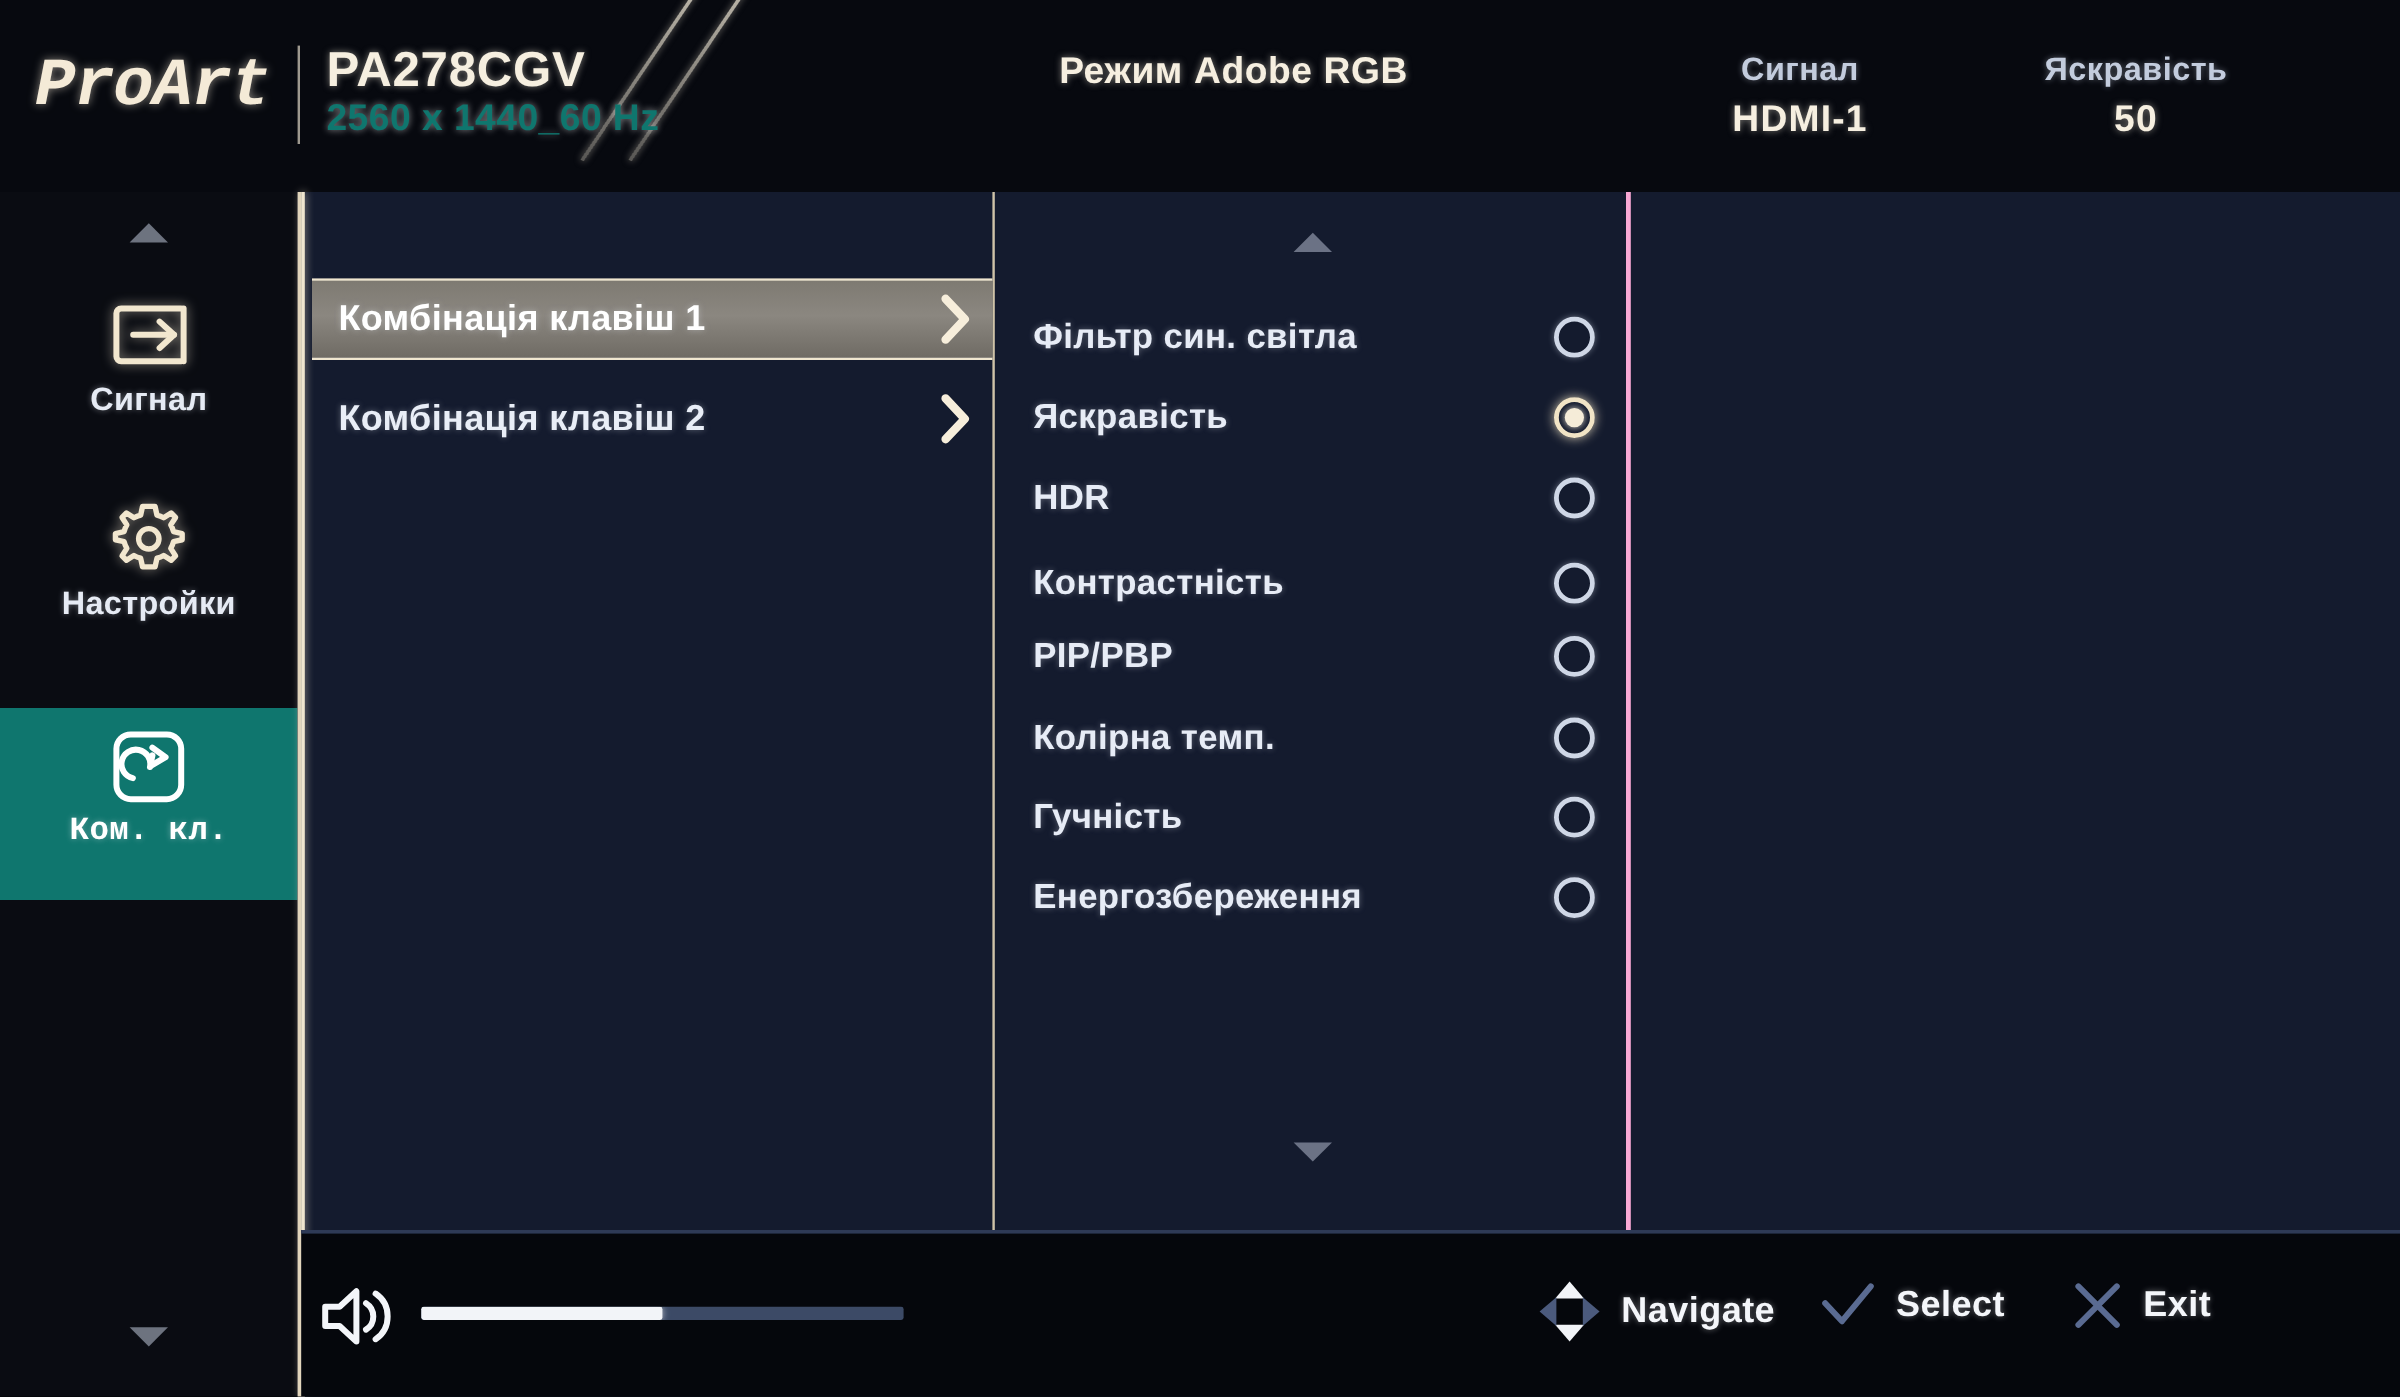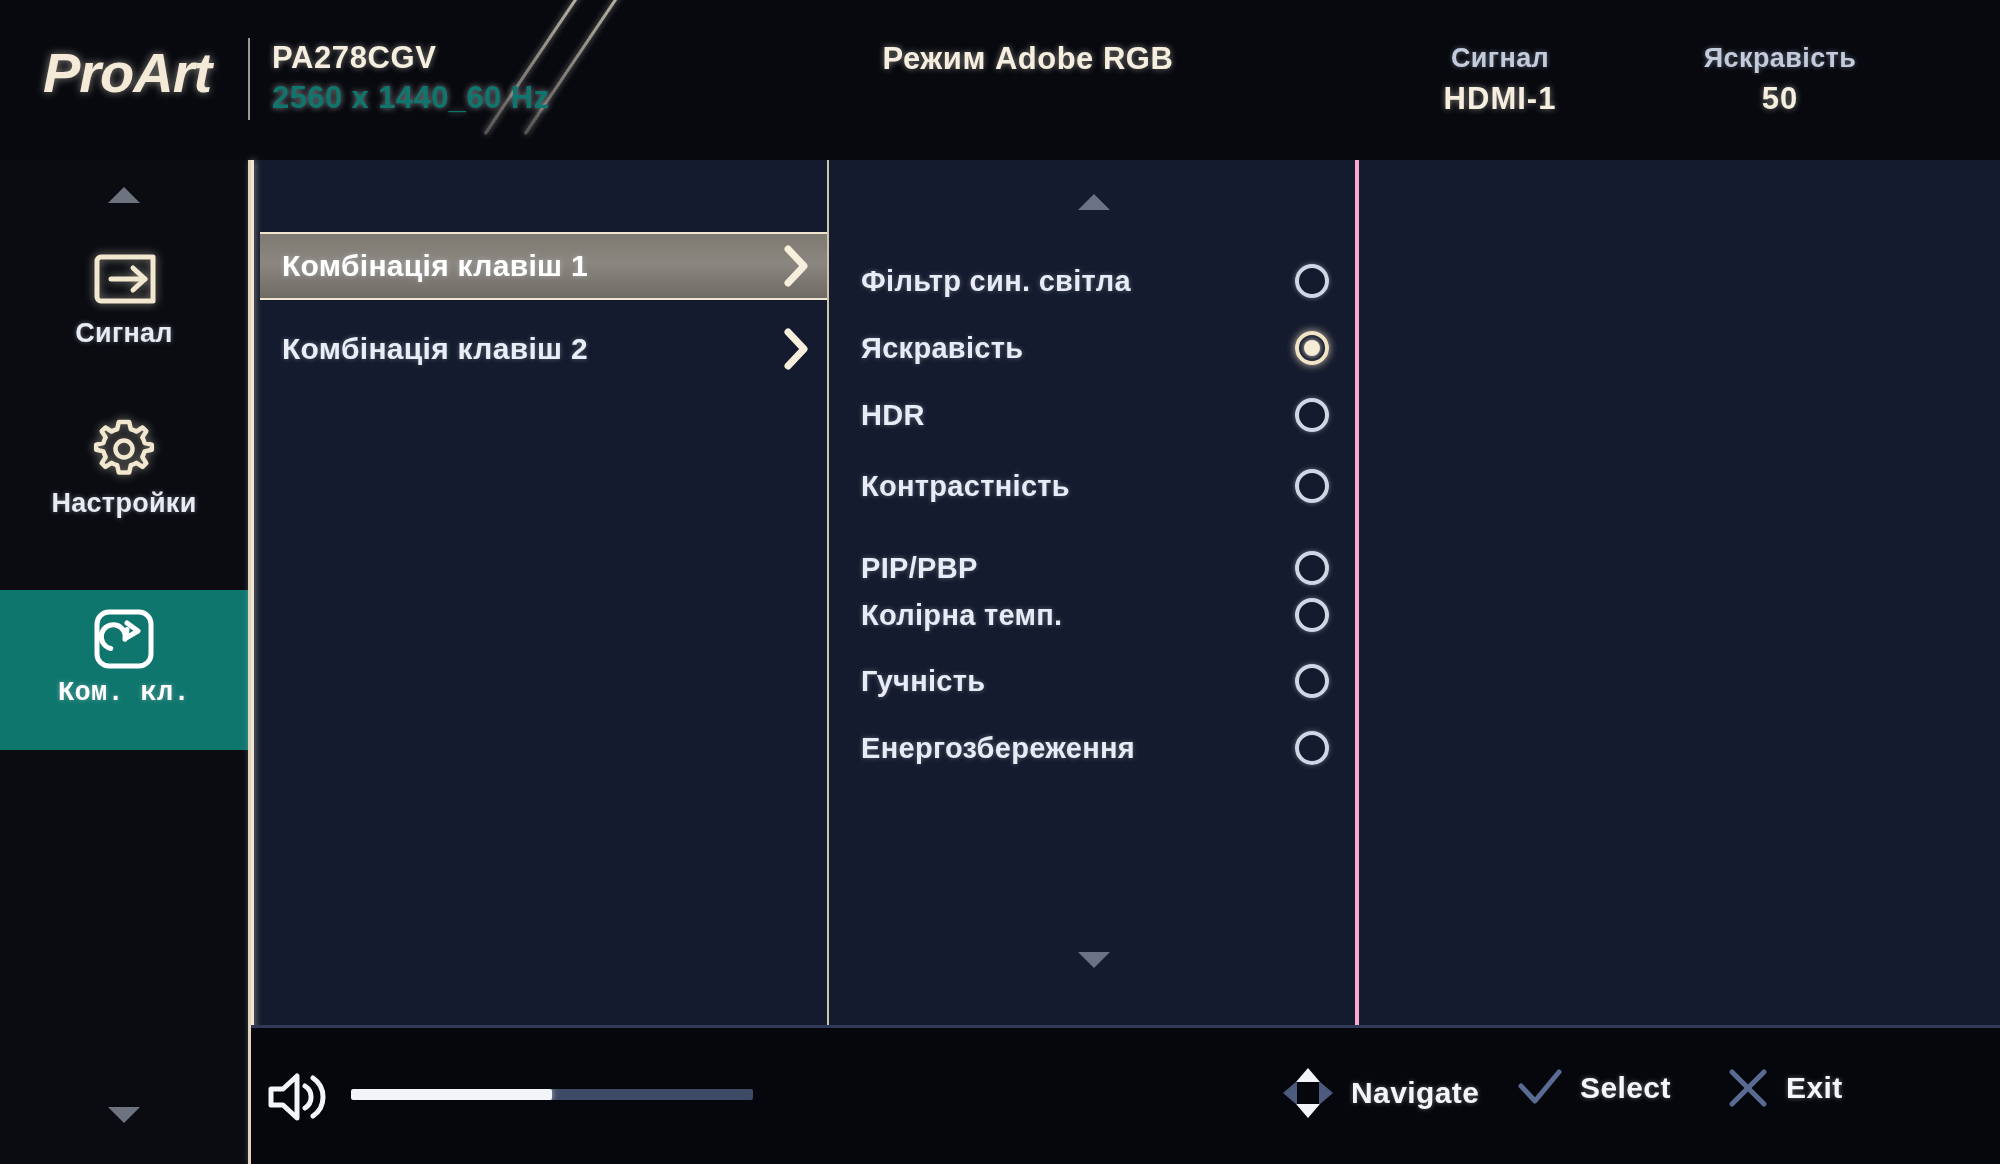--- a/index.html
+++ b/index.html
@@ -36,37 +36,37 @@
     position: absolute;
     left: 22px; top: 40px;
     width: 210px;
     text-align: center;
     font-size: 56px;
     font-weight: bold;
     font-style: italic;
     letter-spacing: -1px;
     color: #f4ead7;
     text-shadow: 0 0 8px rgba(244,234,215,0.55);
-    font-family: Liberation Sans, sans-serif;
+    font-family: Liberation Mono, monospace;
   }
   .hdr-divider {
     position: absolute;
     left: 248px; top: 38px;
     width: 2px; height: 82px;
     background: #b9b3a6;
     opacity: .85;
   }
   .model-block {
     position: absolute;
     left: 272px; top: 38px;
     color: #f6efe0;
     text-shadow: 0 0 6px rgba(246,239,224,0.5);
   }
   .model-name {
-    font-size: 31px;
+    font-size: 41px;
     font-weight: bold;
     letter-spacing: .6px;
     line-height: 40px;
   }
   .model-res {
     font-size: 31px;
     font-weight: bold;
     letter-spacing: .4px;
     line-height: 40px;
     color: #0f766e;
@@ -452,21 +452,21 @@
       <div class="opt-row" style="top:222px">
         <span class="o-label">HDR</span>
         <span class="radio"></span>
       </div>
 
       <div class="opt-row" style="top:293px">
         <span class="o-label">Контрастність</span>
         <span class="radio"></span>
       </div>
 
-      <div class="opt-row" style="top:375px">
+      <div class="opt-row" style="top:354px">
         <span class="o-label">PIP/PBP</span>
         <span class="radio"></span>
       </div>
 
       <div class="opt-row" style="top:422px">
         <span class="o-label">Колірна темп.</span>
         <span class="radio"></span>
       </div>
 
       <div class="opt-row" style="top:488px">

